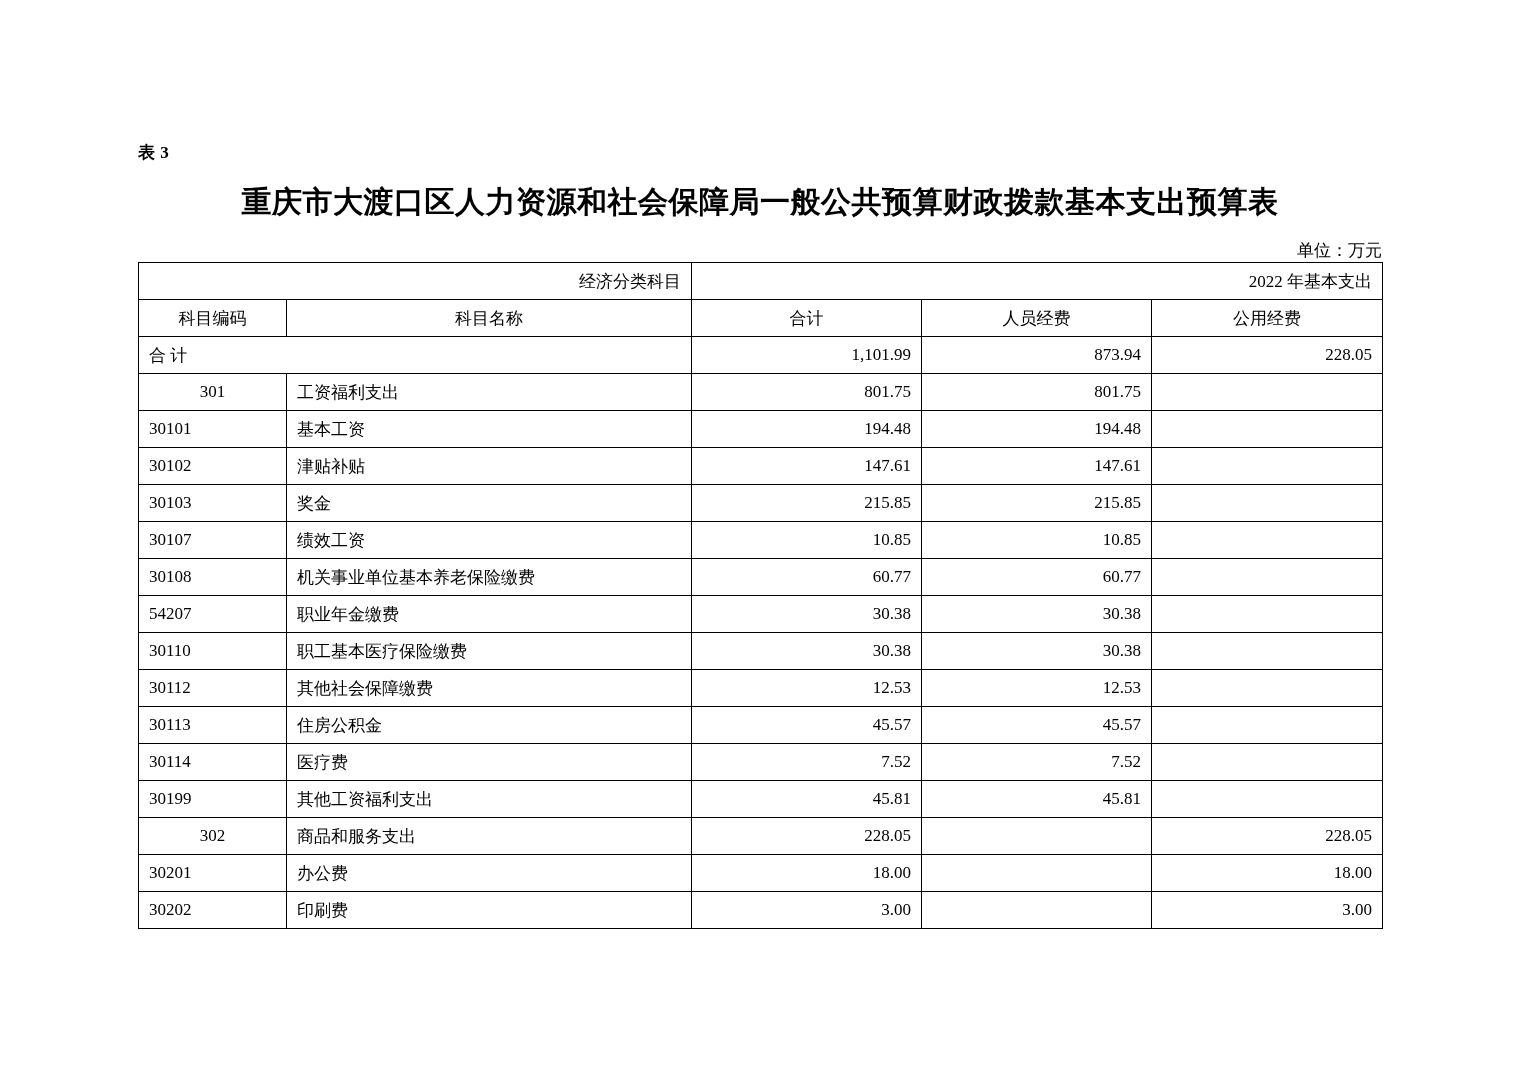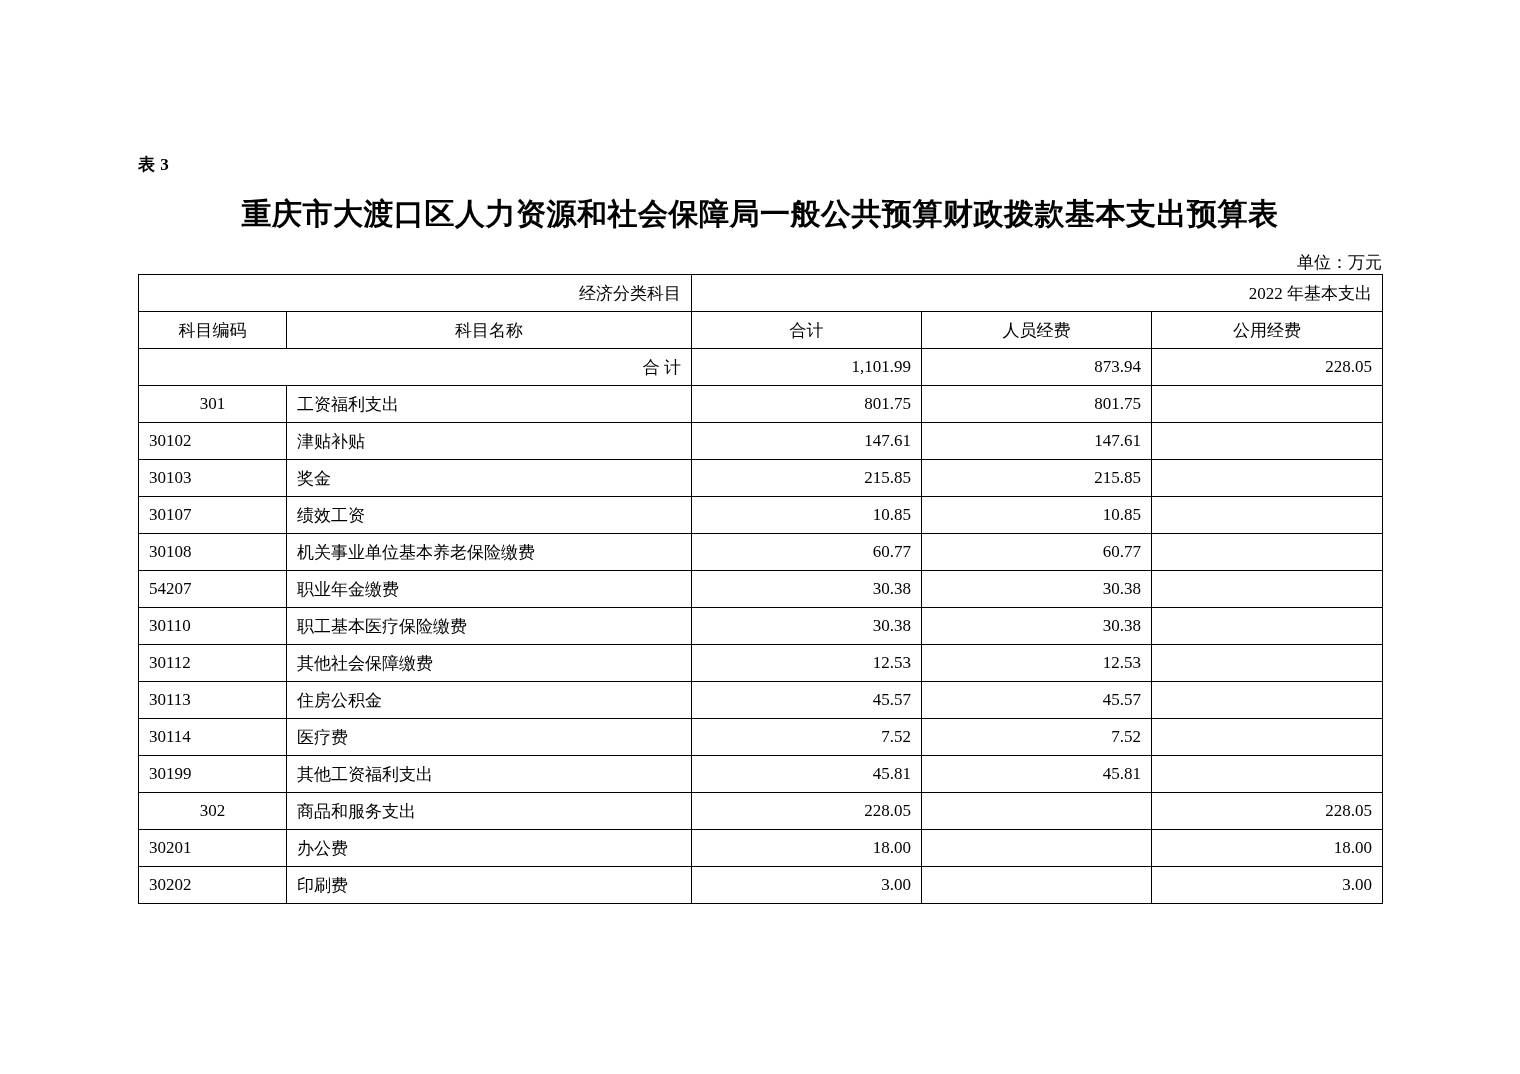--- a/index.html
+++ b/index.html
@@ -10,21 +10,21 @@
   body {
     width: 1520px;
     height: 1074px;
     font-family: "Liberation Serif", "DejaVu Serif", serif;
     color: #000000;
     position: relative;
     overflow: hidden;
   }
   .page {
     position: absolute;
-    left: 0; top: 16px;
+    left: 0; top: 4px;
     width: 1520px;
     height: 880px;
   }
   .table-label {
     position: absolute;
     left: 138px;
     top: 137px;
     font-size: 17px;
     font-weight: bold;
     letter-spacing: 0.5px;
@@ -74,21 +74,21 @@
   }
   .hdr-sub {
     text-align: center;
     font-size: 18px;
   }
   .row-total td {
     font-weight: bold;
     font-size: 18px;
   }
   .row-total .lbl {
-    text-align: right;
+    text-align: left;
     margin-top: 7px;
   }
   .num {
     text-align: right;
     padding-right: 14px;
     font-size: 17px;
   }
   .code-l1 {
     text-align: center;
     padding-left: 10px;
@@ -146,20 +146,27 @@
         <td class="num">228.05</td>
       </tr>
     <tr>
           <td class="code-l1">301</td>
           <td class="name-l1">工资福利支出</td>
           <td class="num">801.75</td>
           <td class="num">801.75</td>
           <td class="num"></td>
         </tr>
         <tr>
+          <td class="code-l2">30101</td>
+          <td class="name-l2">基本工资</td>
+          <td class="num">194.48</td>
+          <td class="num">194.48</td>
+          <td class="num"></td>
+        </tr>
+        <tr>
           <td class="code-l2">30102</td>
           <td class="name-l2">津贴补贴</td>
           <td class="num">147.61</td>
           <td class="num">147.61</td>
           <td class="num"></td>
         </tr>
         <tr>
           <td class="code-l2">30103</td>
           <td class="name-l2">奖金</td>
           <td class="num">215.85</td>

